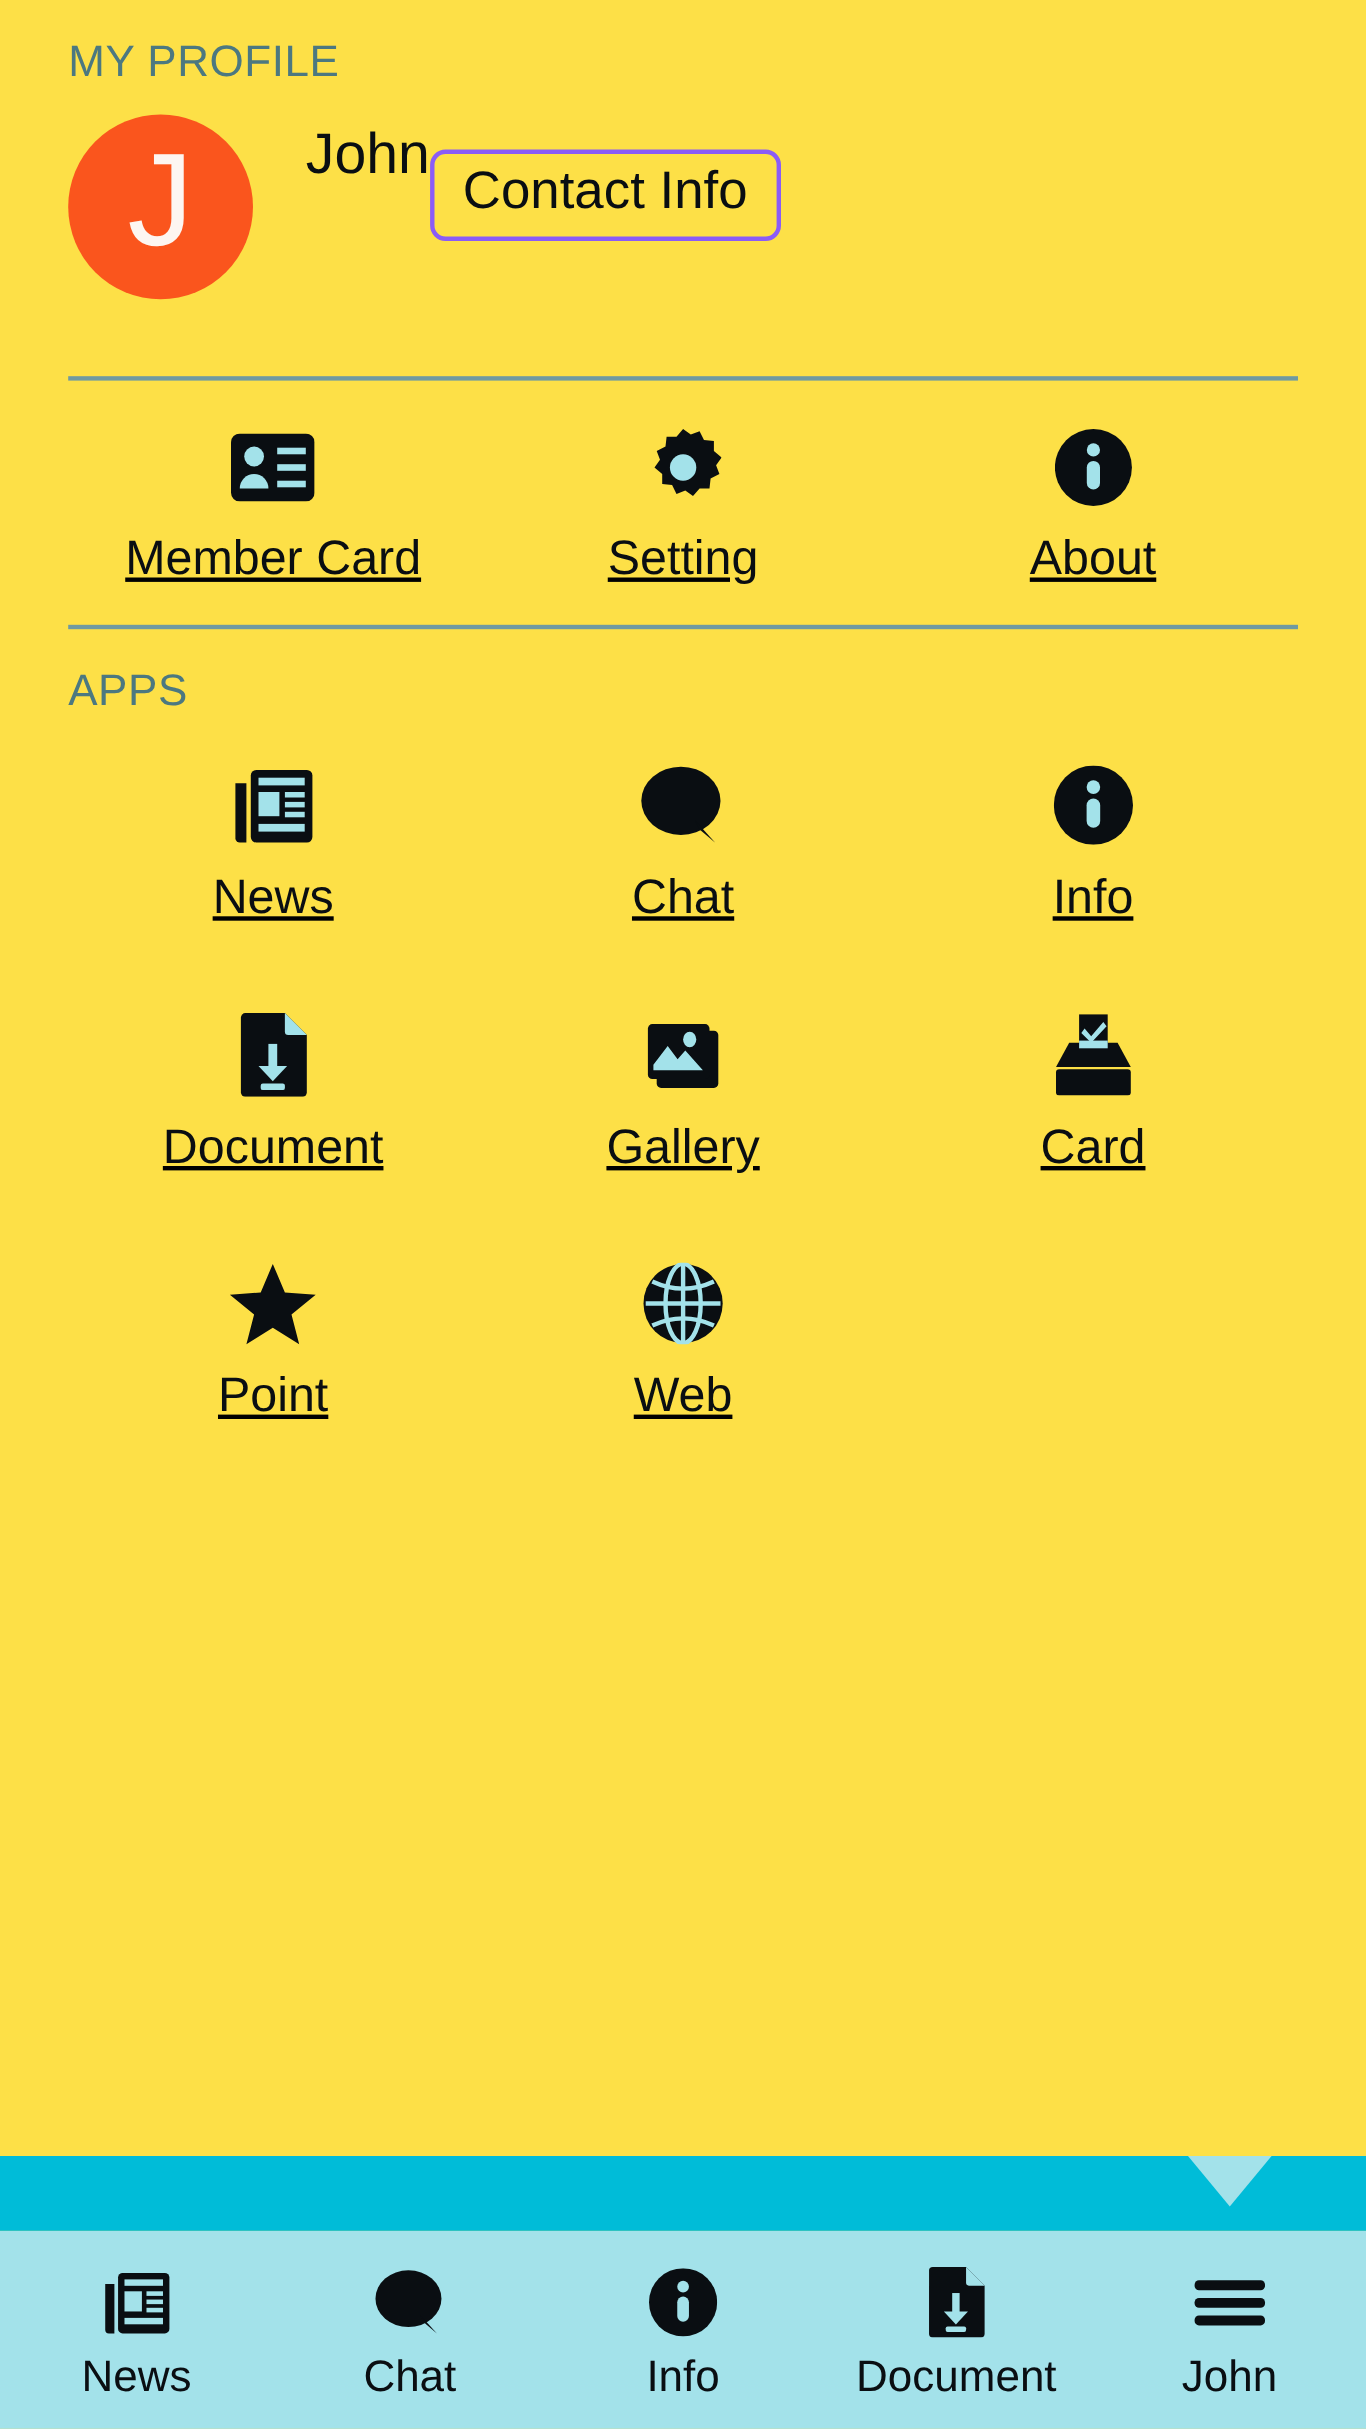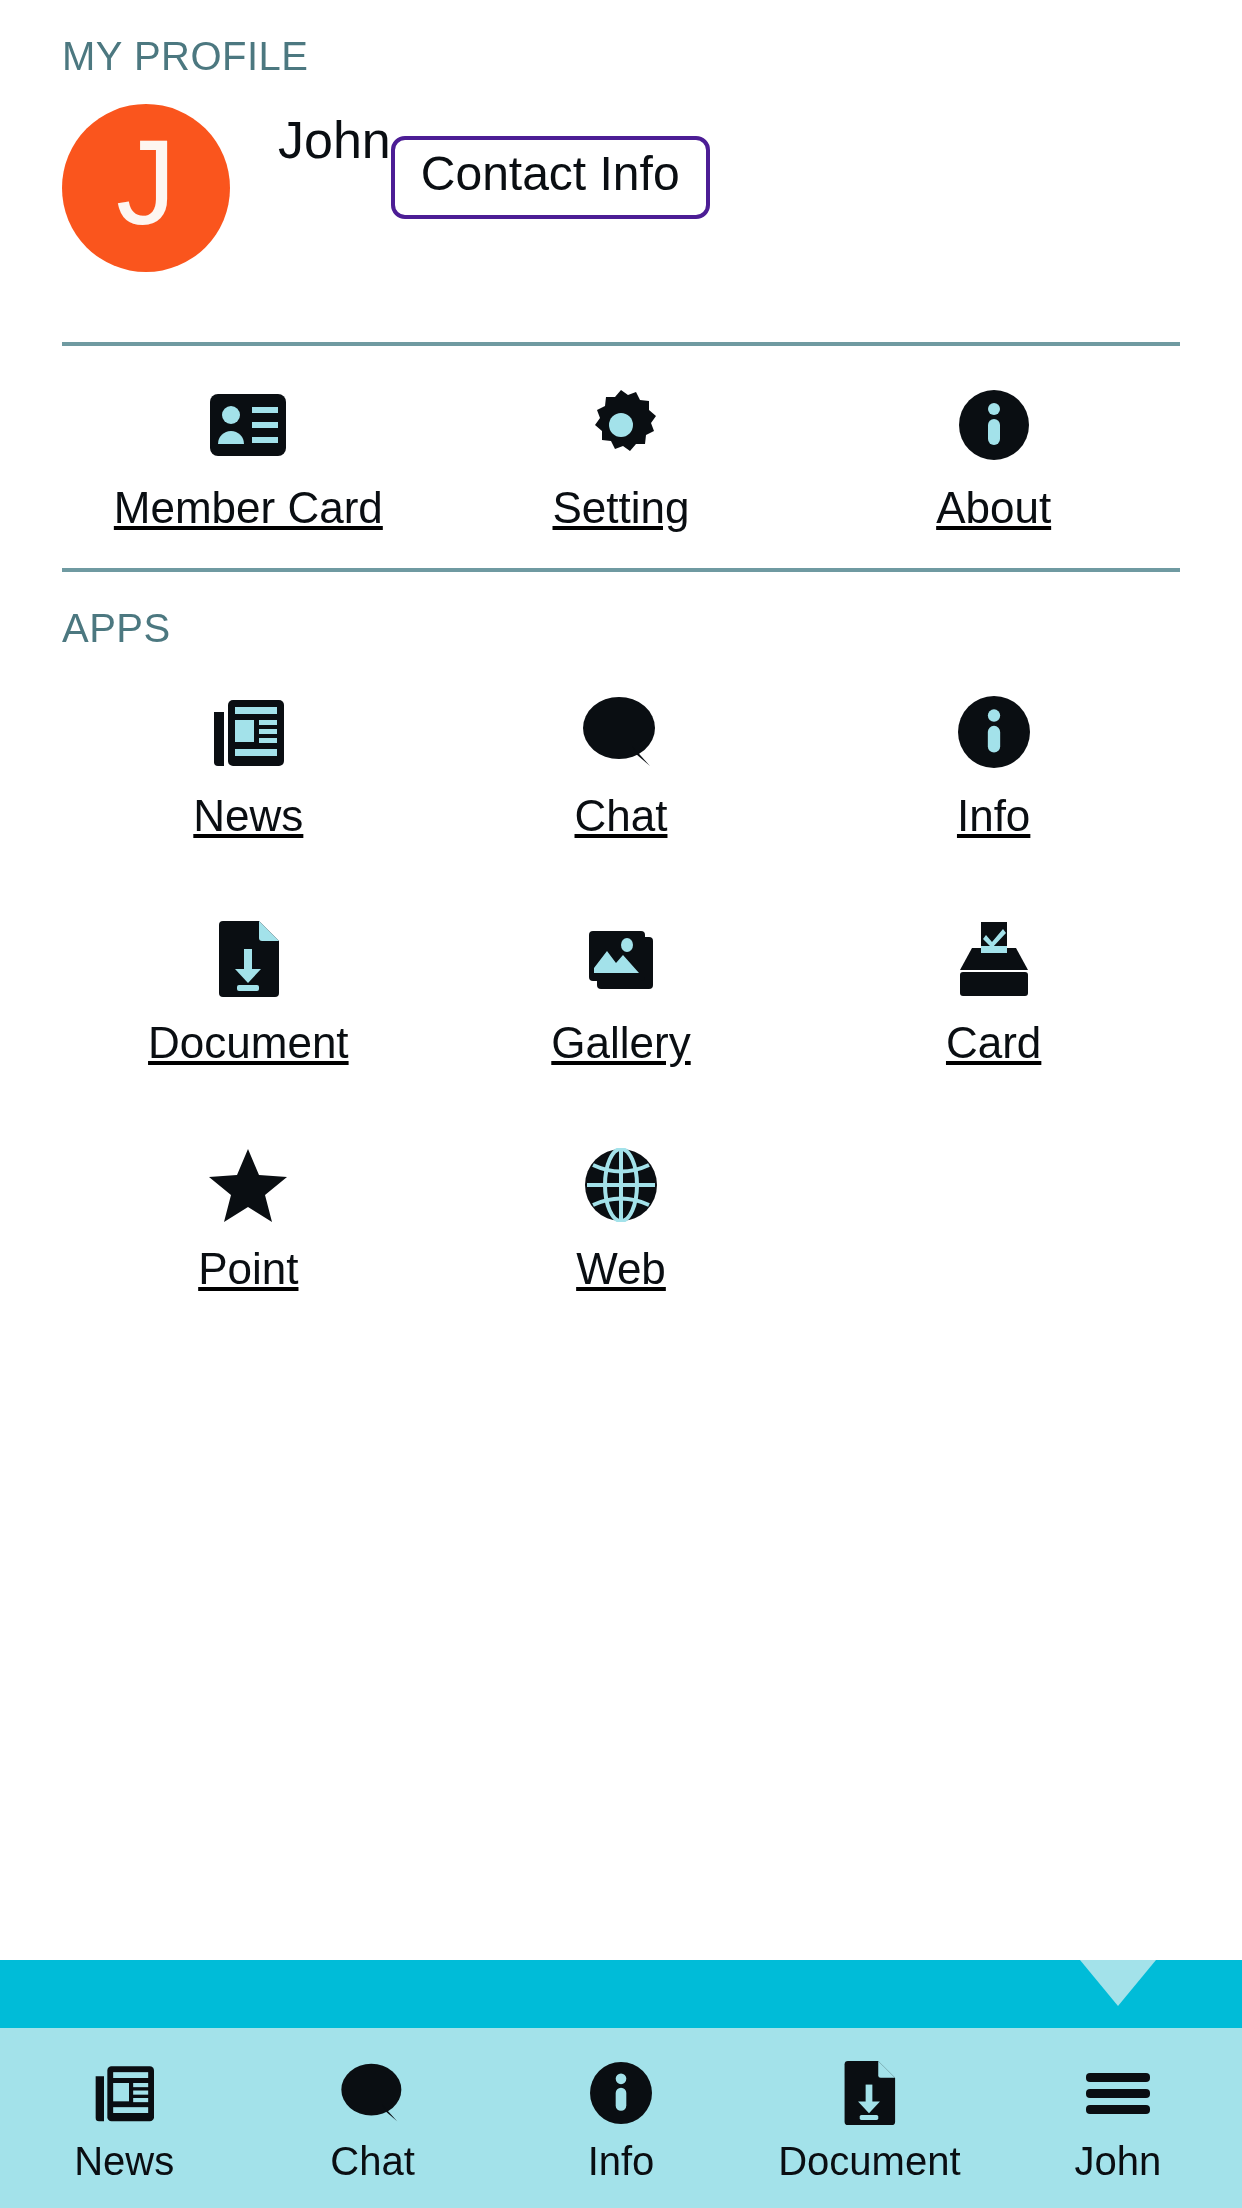--- a/index.html
+++ b/index.html
@@ -13,21 +13,21 @@
     font-family: "Liberation Sans", sans-serif;
     overflow: hidden;
     position: relative;
   }
 
   
   .screen {
     position: relative;
     width: 1242px;
     height: 2208px;
-    background: #ffffff;
+    background: #fde047;
     display: flex;
     flex-direction: column;
   }
 
   .content {
     position: relative;
     flex: 1 1 auto;
     padding: 0 62px;
     box-sizing: border-box;
   }
@@ -72,21 +72,21 @@
     padding-top: 8px;
   }
   .profile-name {
     font-size: 52px;
     color: #0a0e12;
     line-height: 1.1;
     font-weight: 400;
   }
   .contact-btn {
     margin-top: 24px;
-    border: 4px solid #4c1d95;
+    border: 4px solid #8b5cf6;
     border-radius: 14px;
     background: transparent;
     color: #0a0e12;
     font-size: 48px;
     font-family: "Liberation Sans", sans-serif;
     padding: 8px 26px 14px 26px;
     line-height: 1.1;
     align-self: flex-start;
     cursor: pointer;
   }

